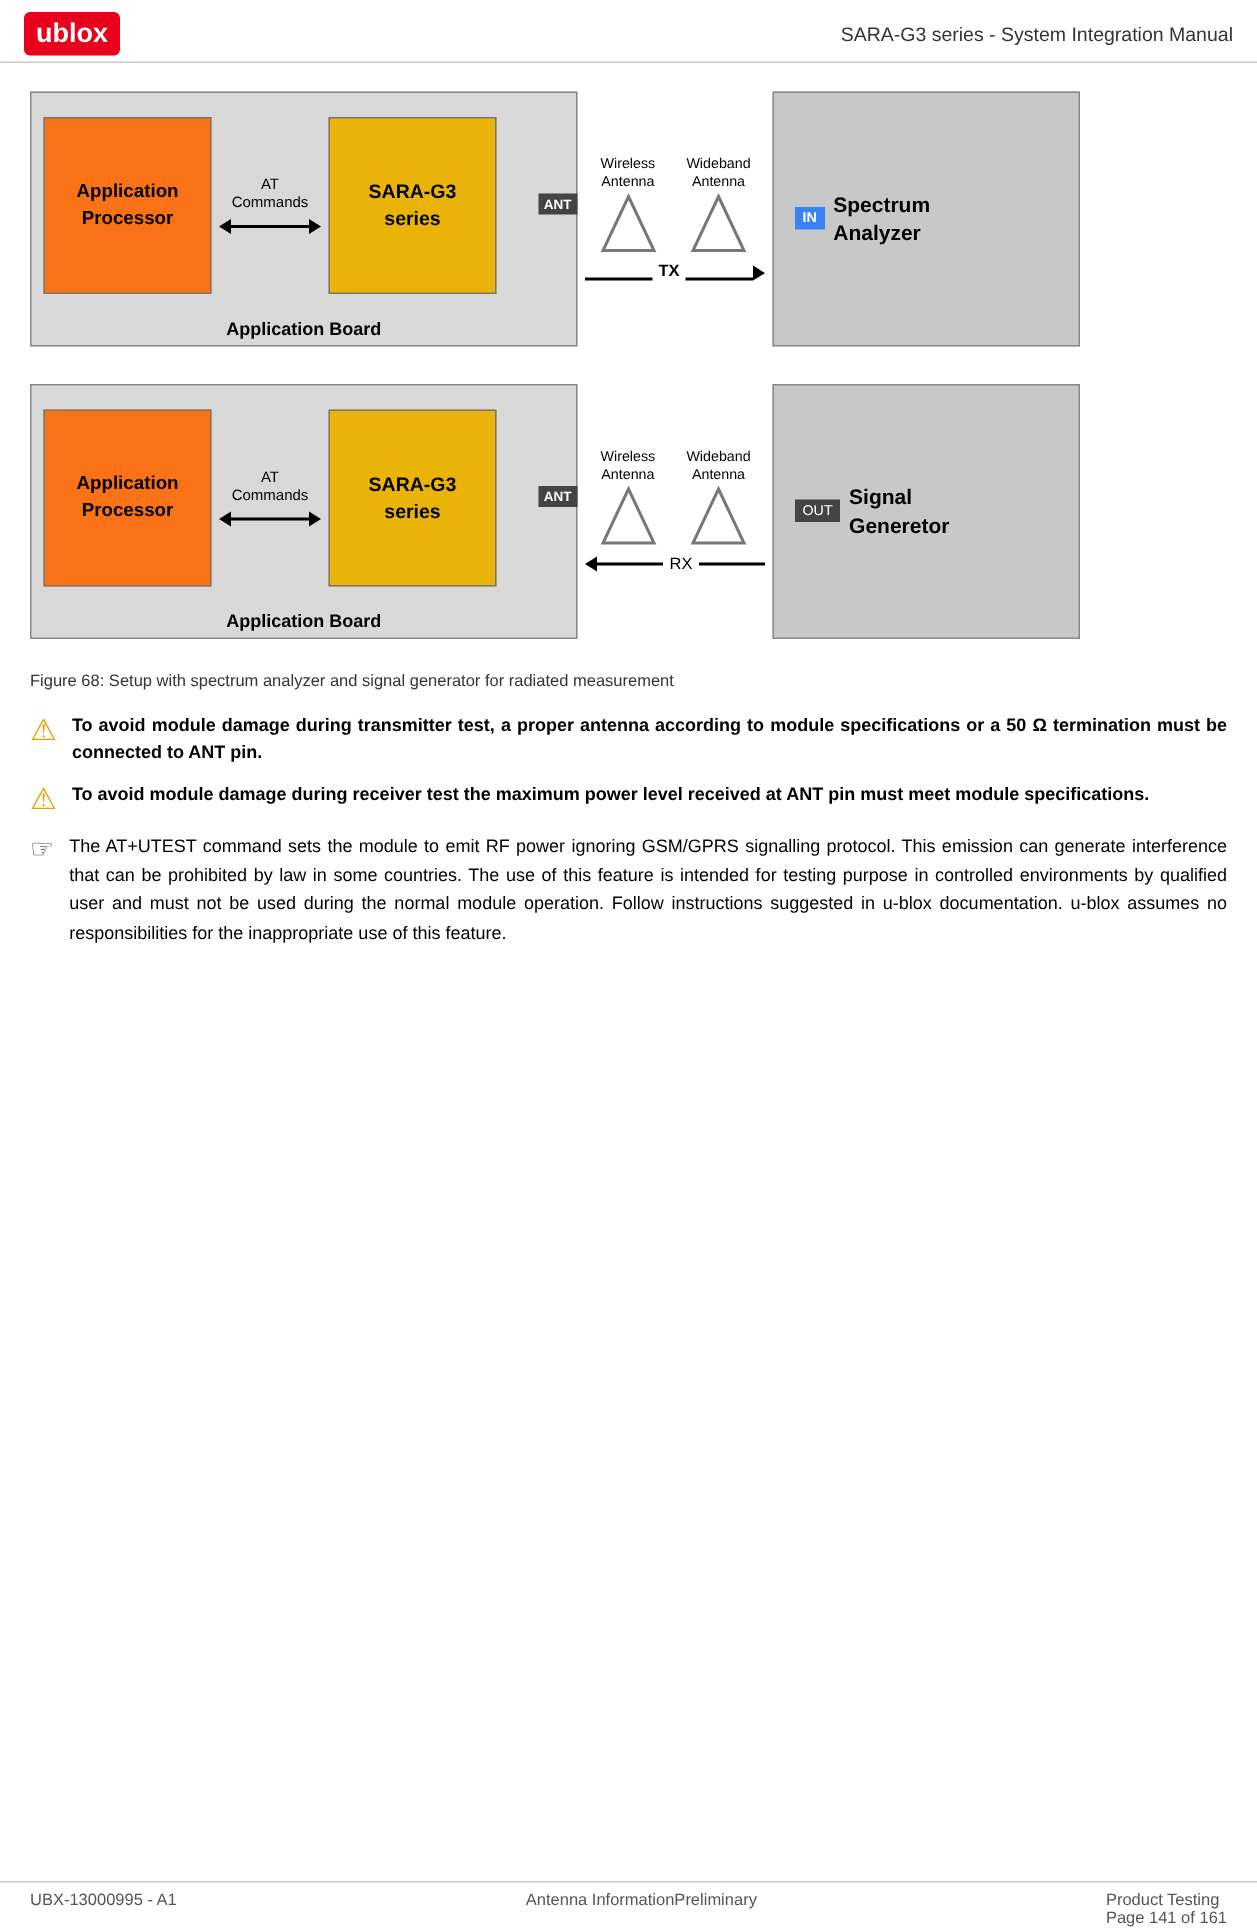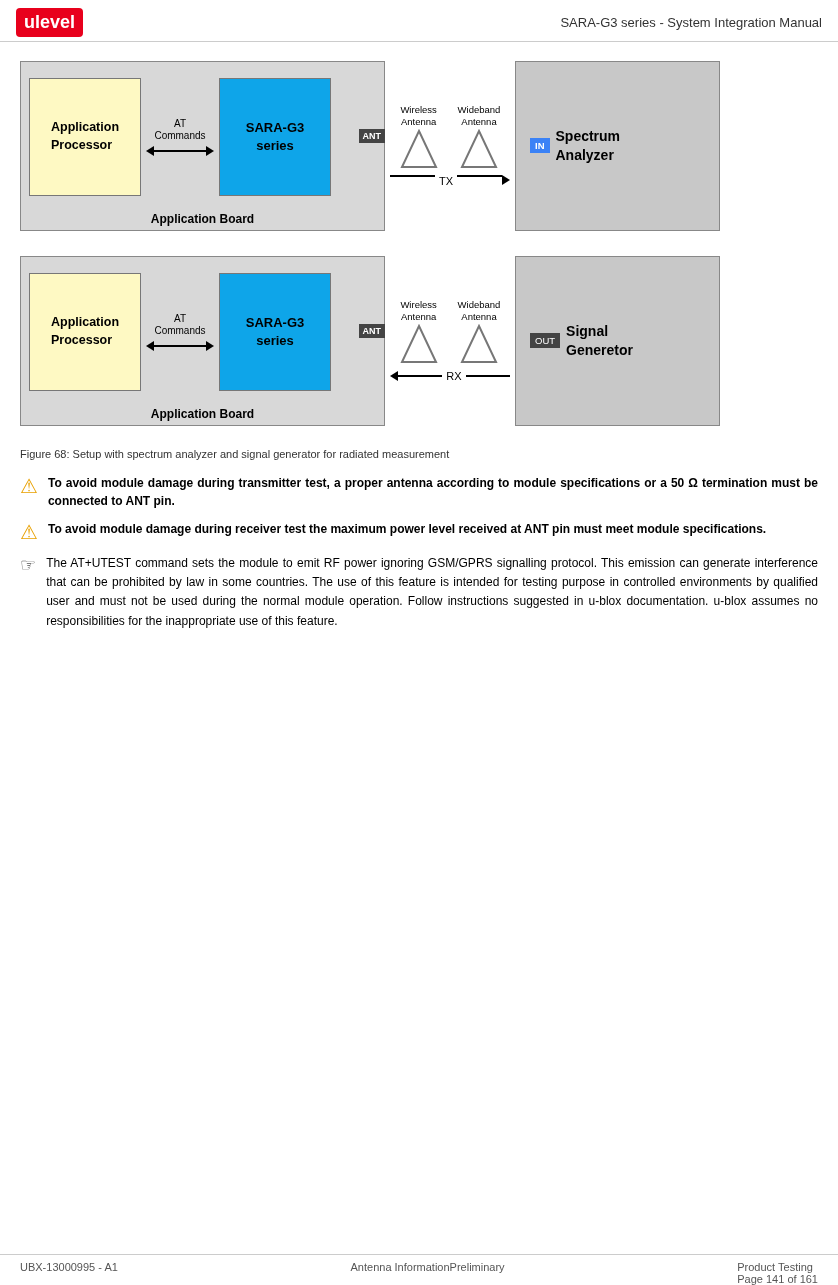--- a/index.html
+++ b/index.html
@@ -132,42 +132,43 @@
     .board-inner-content {
       display: flex;
       align-items: center;
       padding: 10px 8px 28px 8px;
       height: 100%;
       gap: 0;
     }
 
     .proc-box {
       border: 1.5px solid #777;
-      background: #fef9c3;
+      background: #f97316;
       width: 112px;
       height: 118px;
       display: flex;
       align-items: center;
       justify-content: center;
+      text-align: center;
       font-weight: bold;
       font-size: 12.5px;
       line-height: 1.4;
     }
 
     .at-area {
       width: 78px;
       display: flex;
       flex-direction: column;
       align-items: center;
       gap: 2px;
     }
 
     .sara-inner-box {
       border: 1.5px solid #777;
-      background: #0ea5e9;
+      background: #eab308;
       width: 112px;
       height: 118px;
       display: flex;
       align-items: center;
       justify-content: center;
       text-align: center;
       font-weight: bold;
       font-size: 13px;
       line-height: 1.35;
     }
@@ -234,21 +235,21 @@
       font-size: 14px;
       line-height: 1.35;
     }
   </style>
 </head>
 <body>
 
 <div class="header">
   <div class="logo-area">
     <div class="logo-box">
-      <span>u</span><span>level</span>
+      <span>u</span><span>blox</span>
     </div>
   </div>
   <div class="header-title">SARA-G3 series - System Integration Manual</div>
 </div>
 
 <div class="content">
 
   <div class="diag-row">
 
     <div class="board-outer">
@@ -286,21 +287,21 @@
         </div>
 
         <div class="antenna-col">
           <div class="ant-label-top">Wideband<br>Antenna</div>
           <svg class="ant-svg" width="38" height="40" viewBox="0 0 38 40">
             <polygon points="19,2 36,38 2,38" fill="none" stroke="#777" stroke-width="2"></polygon>
           </svg>
         </div>
       </div>
 
-      <div style="display:flex;align-items:flex-start;width:120px;margin-top:4px;">
+      <div style="display:flex;align-items:flex-end;width:120px;margin-top:4px;font-weight:bold;">
         <div style="flex:1;height:2px;background:#000;"></div>
         <div style="font-size:11px;margin:0 4px;">TX</div>
         <div style="flex:1;height:2px;background:#000;"></div>
         <div style="width:0;height:0;border-top:5px solid transparent;border-bottom:5px solid transparent;border-left:8px solid #000;"></div>
       </div>
     </div>
 
     <div class="instrument-outer">
       <div style="background:#3b82f6;color:#fff;font-size:9.5px;font-weight:bold;padding:2px 5px;">IN</div>
       <div class="instrument-title">Spectrum<br>Analyzer</div>

